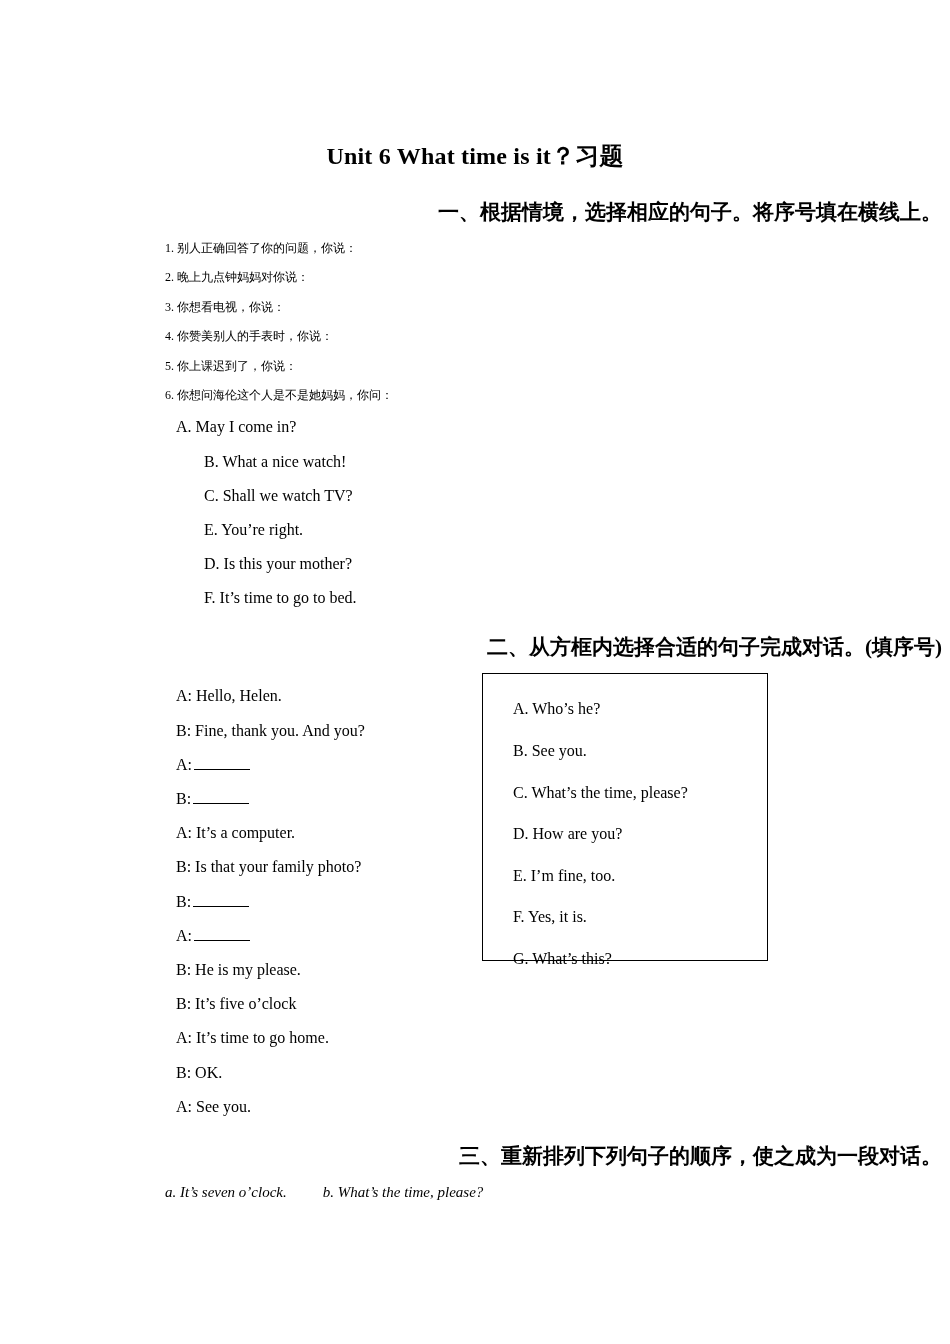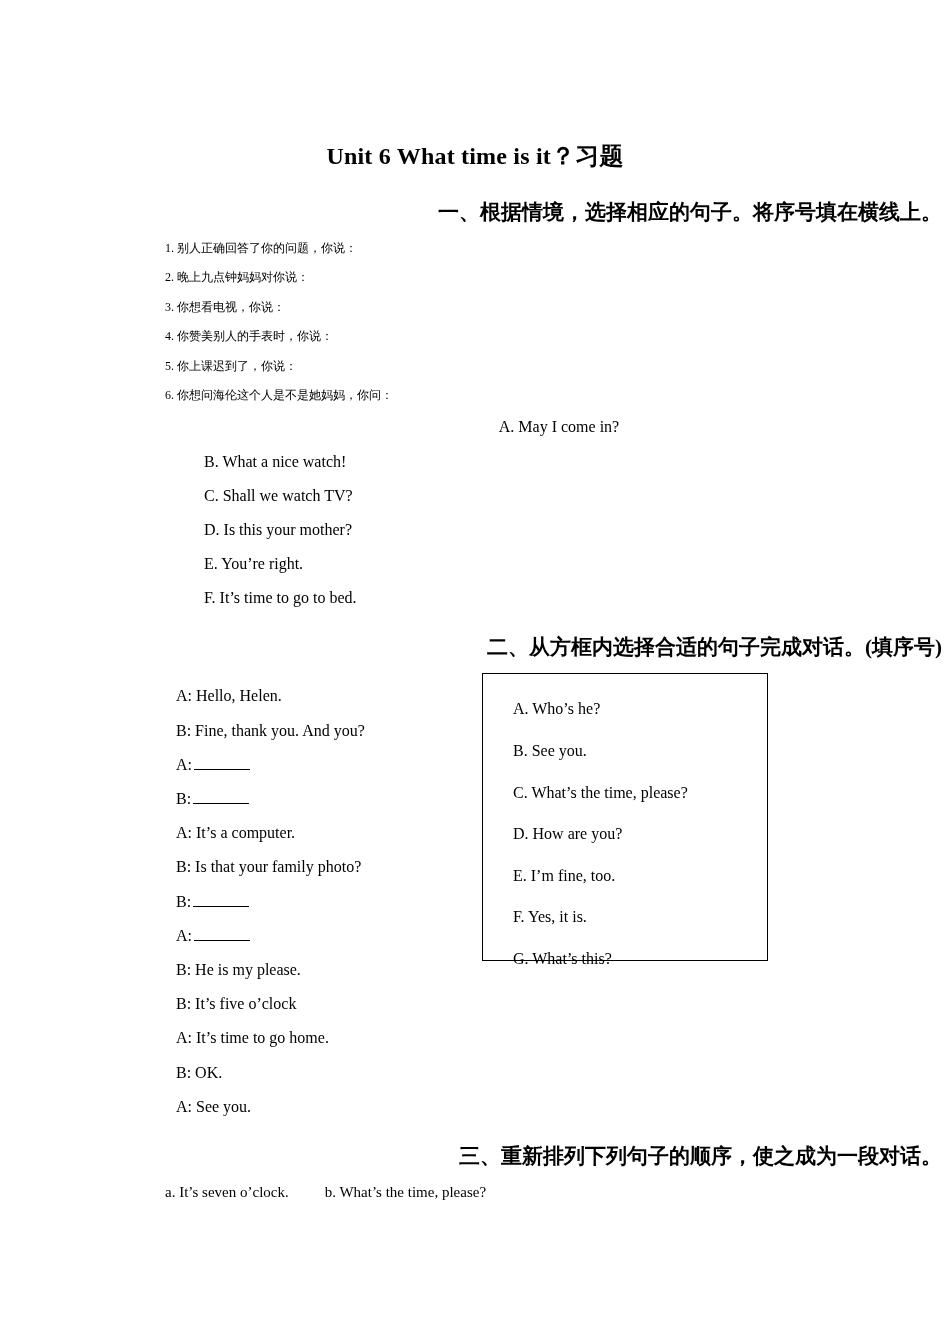--- a/index.html
+++ b/index.html
@@ -43,21 +43,21 @@
     font-size: 12px;
     padding-left: 157px;
     padding-top: 15px;
     line-height: 1.2;
   }
   .opt-line {
     font-size: 16px;
     line-height: 1.2;
     padding-top: 15px;
   }
-  .opt-a { padding-left: 168px; text-align: center; }
+  .opt-a { padding-left: 168px; }
   .opt-indent { padding-left: 196px; }
 
   .sec2-wrap {
     position: relative;
     margin-top: 10px;
   }
   .dialog-line {
     font-size: 16px;
     padding-left: 168px;
     padding-top: 15px;
@@ -85,20 +85,21 @@
     padding-left: 30px;
     padding-top: 24px;
     line-height: 1.1;
   }
   .choice-item:first-child { padding-top: 26px; }
 
   .sec3-line {
     font-size: 15px;
     padding-left: 157px;
     padding-top: 14px;
+    font-style: italic;
   }
   .sec3-line .gap { display: inline-block; width: 36px; }
 </style>
 </head>
 <body>
 
 <div class="page">
 
   <h1 class="doc-title">Unit 6 What time is it？习题</h1>
 
@@ -107,22 +108,22 @@
   <div class="q-line">1. 别人正确回答了你的问题，你说：</div>
   <div class="q-line">2. 晚上九点钟妈妈对你说：</div>
   <div class="q-line">3. 你想看电视，你说：</div>
   <div class="q-line">4. 你赞美别人的手表时，你说：</div>
   <div class="q-line">5. 你上课迟到了，你说：</div>
   <div class="q-line">6. 你想问海伦这个人是不是她妈妈，你问：</div>
 
   <div class="opt-line opt-a">A. May I come in?</div>
   <div class="opt-line opt-indent">B. What a nice watch!</div>
   <div class="opt-line opt-indent">C. Shall we watch TV?</div>
+  <div class="opt-line opt-indent">E. You’re right.</div>
   <div class="opt-line opt-indent">D. Is this your mother?</div>
-  <div class="opt-line opt-indent">E. You’re right.</div>
   <div class="opt-line opt-indent">F. It’s time to go to bed.</div>
 
   <h2 class="section-heading">二、从方框内选择合适的句子完成对话。(填序号)</h2>
 
   <div class="sec2-wrap">
 
     <div class="dialog-line">A: Hello, Helen.</div>
     <div class="dialog-line">B: Fine, thank you. And you?</div>
     <div class="dialog-line">
       <span>A:</span><span class="blank"></span>

